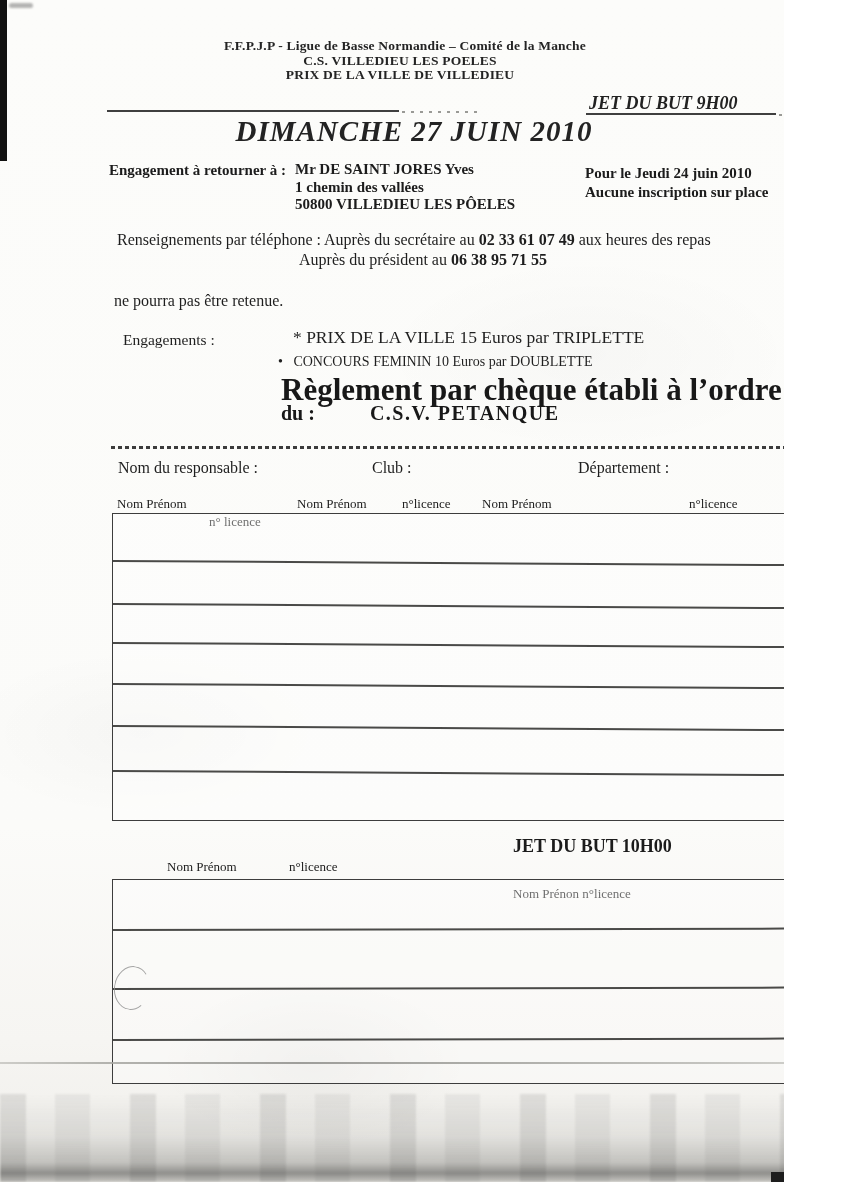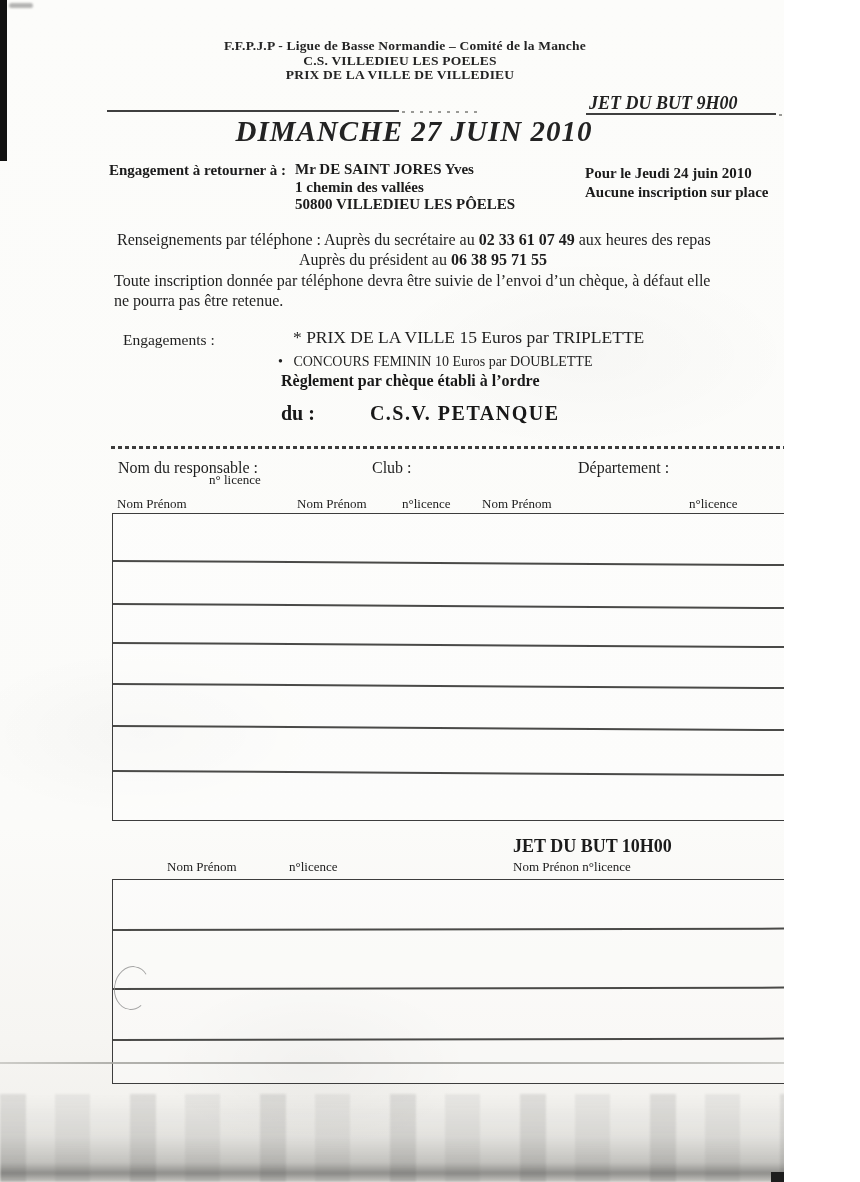--- a/index.html
+++ b/index.html
@@ -80,62 +80,61 @@
     <div>Pour le Jeudi 24 juin 2010</div>
     <div>Aucune inscription sur place</div>
   </div>
 
   <div class="abs body-txt" style="left:117px;top:231px;">
     <span>Renseignements par téléphone : Auprès du secrétaire au </span><span class="b">02 33 61 07 49</span><span> aux heures des repas</span>
   </div>
   <div class="abs body-txt" style="left:299px;top:251px;">
     <span>Auprès du président au  </span><span class="b">06 38 95 71 55</span>
   </div>
-  <div class="abs body-txt" style="left:114px;top:272px;">Toute inscription donnée par téléphone devra être suivie de l’envoi d’un chèque, à défaut elle</div>
   <div class="abs body-txt" style="left:114px;top:292px;">ne pourra pas être retenue.</div>
 
   <div class="abs" style="left:123px;top:331px;font-size:15.5px;">Engagements :</div>
   <div class="abs" style="left:293px;top:327px;font-size:17.5px;">* PRIX DE LA VILLE 15 Euros par TRIPLETTE</div>
   <div class="abs" style="left:278px;top:354px;font-size:14px;">
     <span>•</span>
     <span style="margin-left:7px;">CONCOURS FEMININ 10 Euros par DOUBLETTE</span>
   </div>
-  <div class="abs b" style="left:281px;top:372px;font-size:16px;color:#181818;">Règlement par chèque établi à l’ordre</div>
+  <div class="abs b" style="left:281px;top:372px;font-size:31px;color:#181818;">Règlement par chèque établi à l’ordre</div>
   <div class="abs b" style="left:281px;top:402px;font-size:20px;color:#181818;">
     <span>du :</span>
     <span style="margin-left:50px;letter-spacing:1.5px;">C.S.V. PETANQUE</span>
   </div>
 
   <div class="dash-sep" style="left:111px;top:446px;width:737px;"></div>
 
   <div class="abs body-txt" style="left:118px;top:459px;">Nom du responsable :</div>
   <div class="abs body-txt" style="left:372px;top:459px;">Club :</div>
   <div class="abs body-txt" style="left:578px;top:459px;">Département :</div>
 
   <div class="abs col-hdr" style="left:117px;top:496px;">Nom Prénom</div>
-  <div class="abs col-hdr" style="left:209px;top:472px;">n° licence</div>
+  <div class="abs col-hdr" style="left:209px;top:514px;">n° licence</div>
   <div class="abs col-hdr" style="left:297px;top:496px;">Nom Prénom</div>
   <div class="abs col-hdr" style="left:402px;top:496px;">n°licence</div>
   <div class="abs col-hdr" style="left:482px;top:496px;">Nom Prénom</div>
   <div class="abs col-hdr" style="left:689px;top:496px;">n°licence</div>
 
   <div class="formbox" style="left:112px;top:513px;width:689px;height:306px;">
     <div class="ruled-line box1-line" style="top:46px;"></div>
     <div class="ruled-line box1-line" style="top:89px;"></div>
     <div class="ruled-line box1-line" style="top:128px;"></div>
     <div class="ruled-line box1-line" style="top:169px;"></div>
     <div class="ruled-line box1-line" style="top:211px;"></div>
     <div class="ruled-line box1-line" style="top:256px;"></div>
   </div>
   <div class="smudge"></div>
 
   <div class="abs s2-title" style="left:513px;top:836px;">JET DU BUT 10H00</div>
   <div class="abs col-hdr" style="left:167px;top:859px;">Nom Prénom</div>
   <div class="abs col-hdr" style="left:289px;top:859px;">n°licence</div>
-  <div class="abs col-hdr" style="left:513px;top:859px;">Nom Prénon n°licence</div>
+  <div class="abs col-hdr" style="left:513px;top:886px;">Nom Prénon n°licence</div>
 
   <div class="formbox" style="left:112px;top:879px;width:686px;height:203px;">
     <div class="ruled-line box2-line" style="top:49px;"></div>
     <div class="ruled-line box2-line" style="top:108px;"></div>
     <div class="ruled-line box2-line" style="top:159px;"></div>
   </div>
 
   <div class="pen-circle"></div>
   <div class="faint-line"></div>
 

